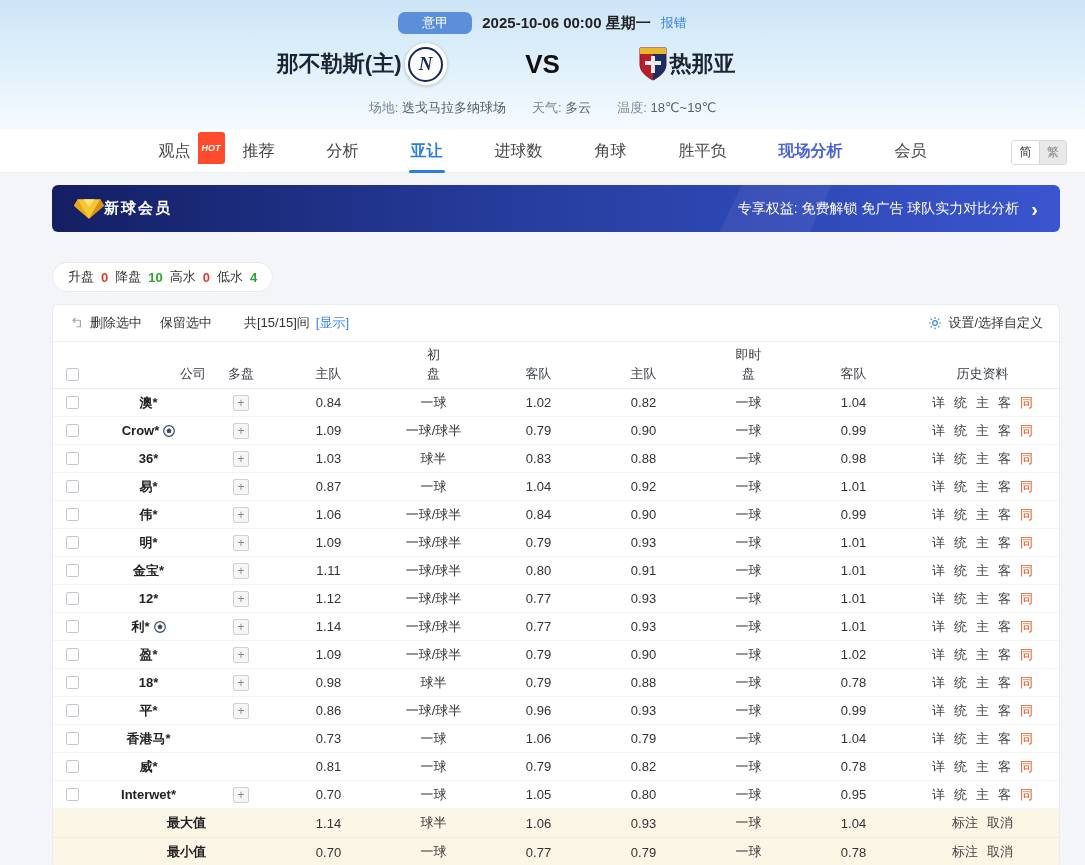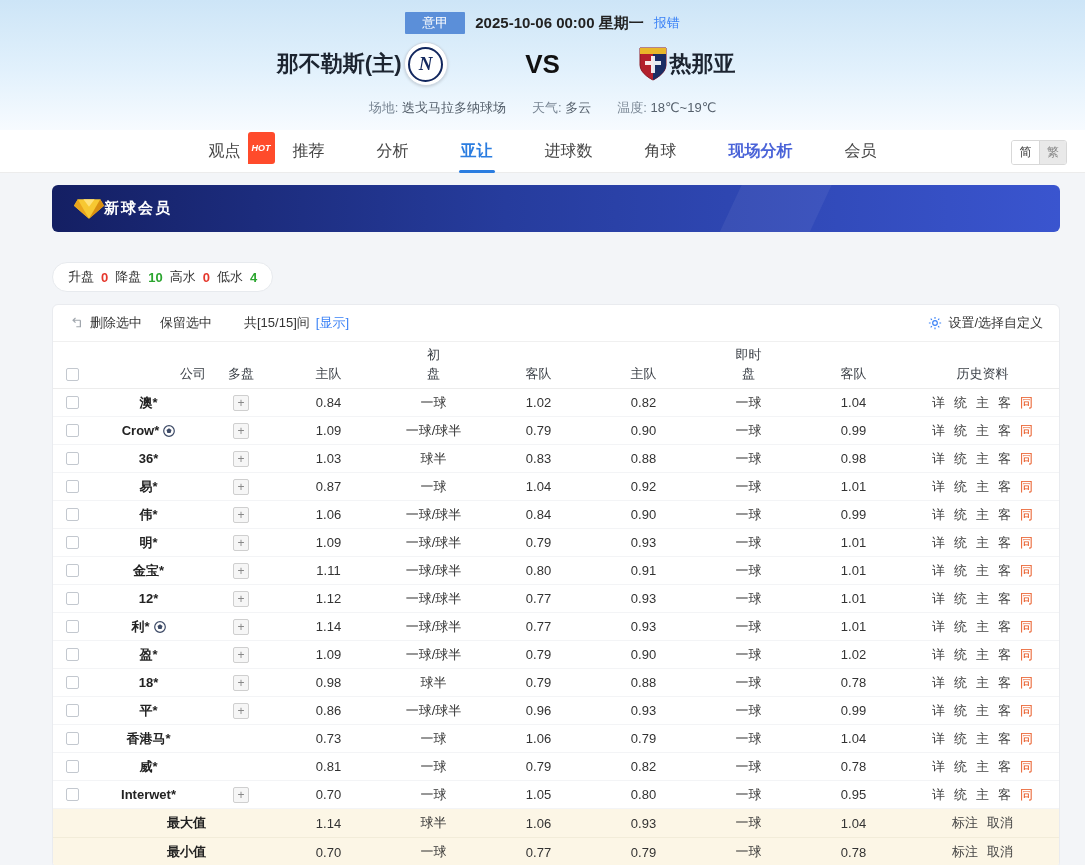--- a/index.html
+++ b/index.html
@@ -2,21 +2,21 @@
 <html><head>
 <meta charset="utf-8">
 <style>
 *{box-sizing:border-box;margin:0;padding:0}
 html,body{width:1085px;height:865px}
 body{font-family:"Liberation Sans","DejaVu Sans",sans-serif;background:#f3f5f8;overflow:hidden}
 
 
 .top{height:130px;background:linear-gradient(180deg,#cde5f7 0%,#e2f1fc 55%,#f7fbff 100%)}
 .top-line{display:flex;justify-content:center;align-items:center;gap:10px;padding-top:12px}
-.league-badge{background:#5b8fd9;color:#fff;font-size:13px;padding:2px 17px;border-radius:1px}
+.league-badge{background:#5b8fd9;color:#fff;font-size:13px;padding:2px 24px;border-radius:7px}
 .date{font-weight:bold;color:#222;font-size:15px}
 .report{color:#3b82f6;font-size:13px;cursor:pointer}
 .teams{display:flex;align-items:center;justify-content:center;margin-top:8px}
 .team{display:flex;align-items:center;gap:2px;width:370px}
 .team.home{justify-content:flex-end}
 .team.away{justify-content:flex-start}
 .team-name{font-size:22px;font-weight:bold;color:#1c2430}
 .vs{width:190px;text-align:center;font-size:26px;font-weight:bold;color:#111}
 .napoli{width:44px;height:44px;border-radius:50%;background:#fff;border:1px solid #cfd9e4;display:flex;align-items:center;justify-content:center;box-shadow:0 1px 3px rgba(0,0,0,.15)}
 .napoli-inner{width:35px;height:35px;border-radius:50%;border:2px solid #12275e;display:flex;align-items:center;justify-content:center}
@@ -136,20 +136,23 @@
       </div>
       <div class="nav-tab active">
         <span>亚让</span>
       </div>
       <div class="nav-tab">
         <span>进球数</span>
       </div>
       <div class="nav-tab">
         <span>角球</span>
       </div>
+      <div class="nav-tab">
+        <span>胜平负</span>
+      </div>
       <div class="nav-tab hl">
         <span>现场分析</span>
       </div>
       <div class="nav-tab">
         <span>会员</span>
       </div>
     </div>
   <div class="lang">
     <span class="on">简</span>
     <span class="off">繁</span>
@@ -159,20 +162,24 @@
 <div class="content">
 
   <div class="promo">
     <svg class="diamond" viewBox="0 0 32 24">
       <polygon points="4,2 28,2 32,9 16,23 0,9" fill="#f7c832"></polygon>
       <polygon points="4,2 16,23 0,9" fill="#e9a51d"></polygon>
       <polygon points="28,2 32,9 16,23" fill="#d98f12"></polygon>
       <polygon points="10,2 22,2 16,10" fill="#ffe27a"></polygon>
     </svg>
     <span class="promo-title">新球会员</span>
+    <div class="promo-right">
+      <span>专享权益: 免费解锁 免广告 球队实力对比分析</span>
+      <span class="promo-arrow">›</span>
+    </div>
   </div>
 
   <div class="filter-row">
     <div class="stats-pill">
         <span class="stat-label">升盘</span>
         <span class="stat-value" style="color: rgb(229, 55, 44);">0</span>
         <span class="stat-label">降盘</span>
         <span class="stat-value" style="color: rgb(43, 165, 47);">10</span>
         <span class="stat-label">高水</span>
         <span class="stat-value" style="color: rgb(229, 55, 44);">0</span>

